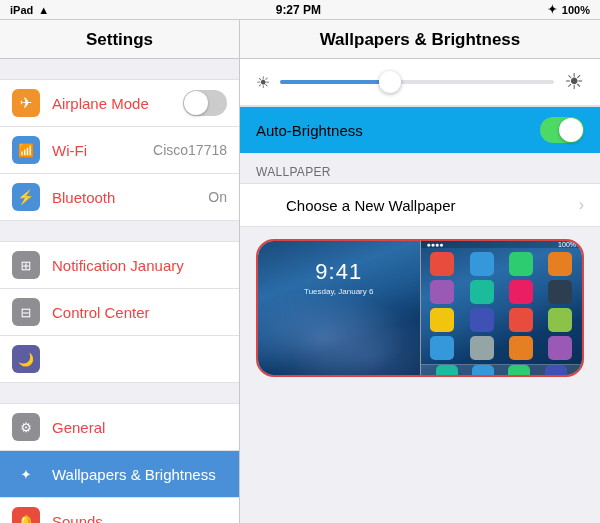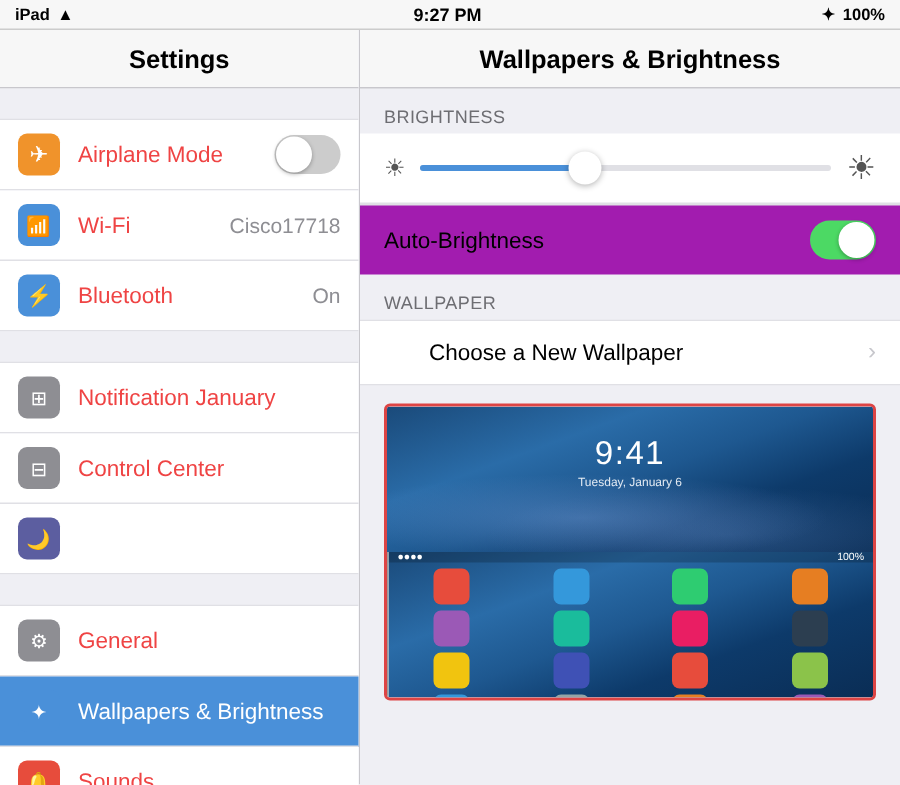--- a/index.html
+++ b/index.html
@@ -189,21 +189,21 @@
       border-radius: 50%;
       box-shadow: 0 1px 4px rgba(0,0,0,0.3);
       top: -9px;
       left: calc(40% - 11px);
     }
 
     
     .auto-brightness-row {
       display: flex;
       align-items: center;
-      background: #a21caf;
+      background: #0ea5e9;
       padding: 10px 16px;
       border-top: 1px solid #e0e0e5;
       min-height: 44px;
       justify-content: flex-end;
     }
     .auto-brightness-label {
       flex: 1;
       font-size: 15px;
     }
     .toggle.green { background: #4cd964; }
@@ -227,24 +227,23 @@
     .chevron {
       color: #c7c7cc;
       font-size: 16px;
     }
 
     
     .wallpaper-preview {
       display: flex;
       margin: 12px 16px;
       border: 2px solid #d44;
-      border-radius: 4px;
+      border-radius: 18px;
       overflow: hidden;
-      height: 198px;
-      flex-direction: column;
+      height: 138px;
     }
     .wallpaper-screen {
       flex: 1;
       position: relative;
       overflow: hidden;
     }
     .wallpaper-screen + .wallpaper-screen {
       border-left: 1px solid #999;
     }
 
@@ -422,21 +421,20 @@
         <div class="item-icon ic-sounds" style="font-size:13px;">🔔</div>
         <span class="item-label">Sounds</span>
       </div>
 
     </div>
   </div>
 
   <div class="content">
     <div class="content-title">Wallpapers &amp; Brightness</div>
 
-    <div class="section-header">BRIGHTNESS</div>
 
     <div class="brightness-row">
       <span class="sun-icon-small">☀</span>
       <div class="slider-track">
         <div class="slider-fill"></div>
         <div class="slider-thumb"></div>
       </div>
       <span class="sun-icon-large">☀</span>
     </div>
 

